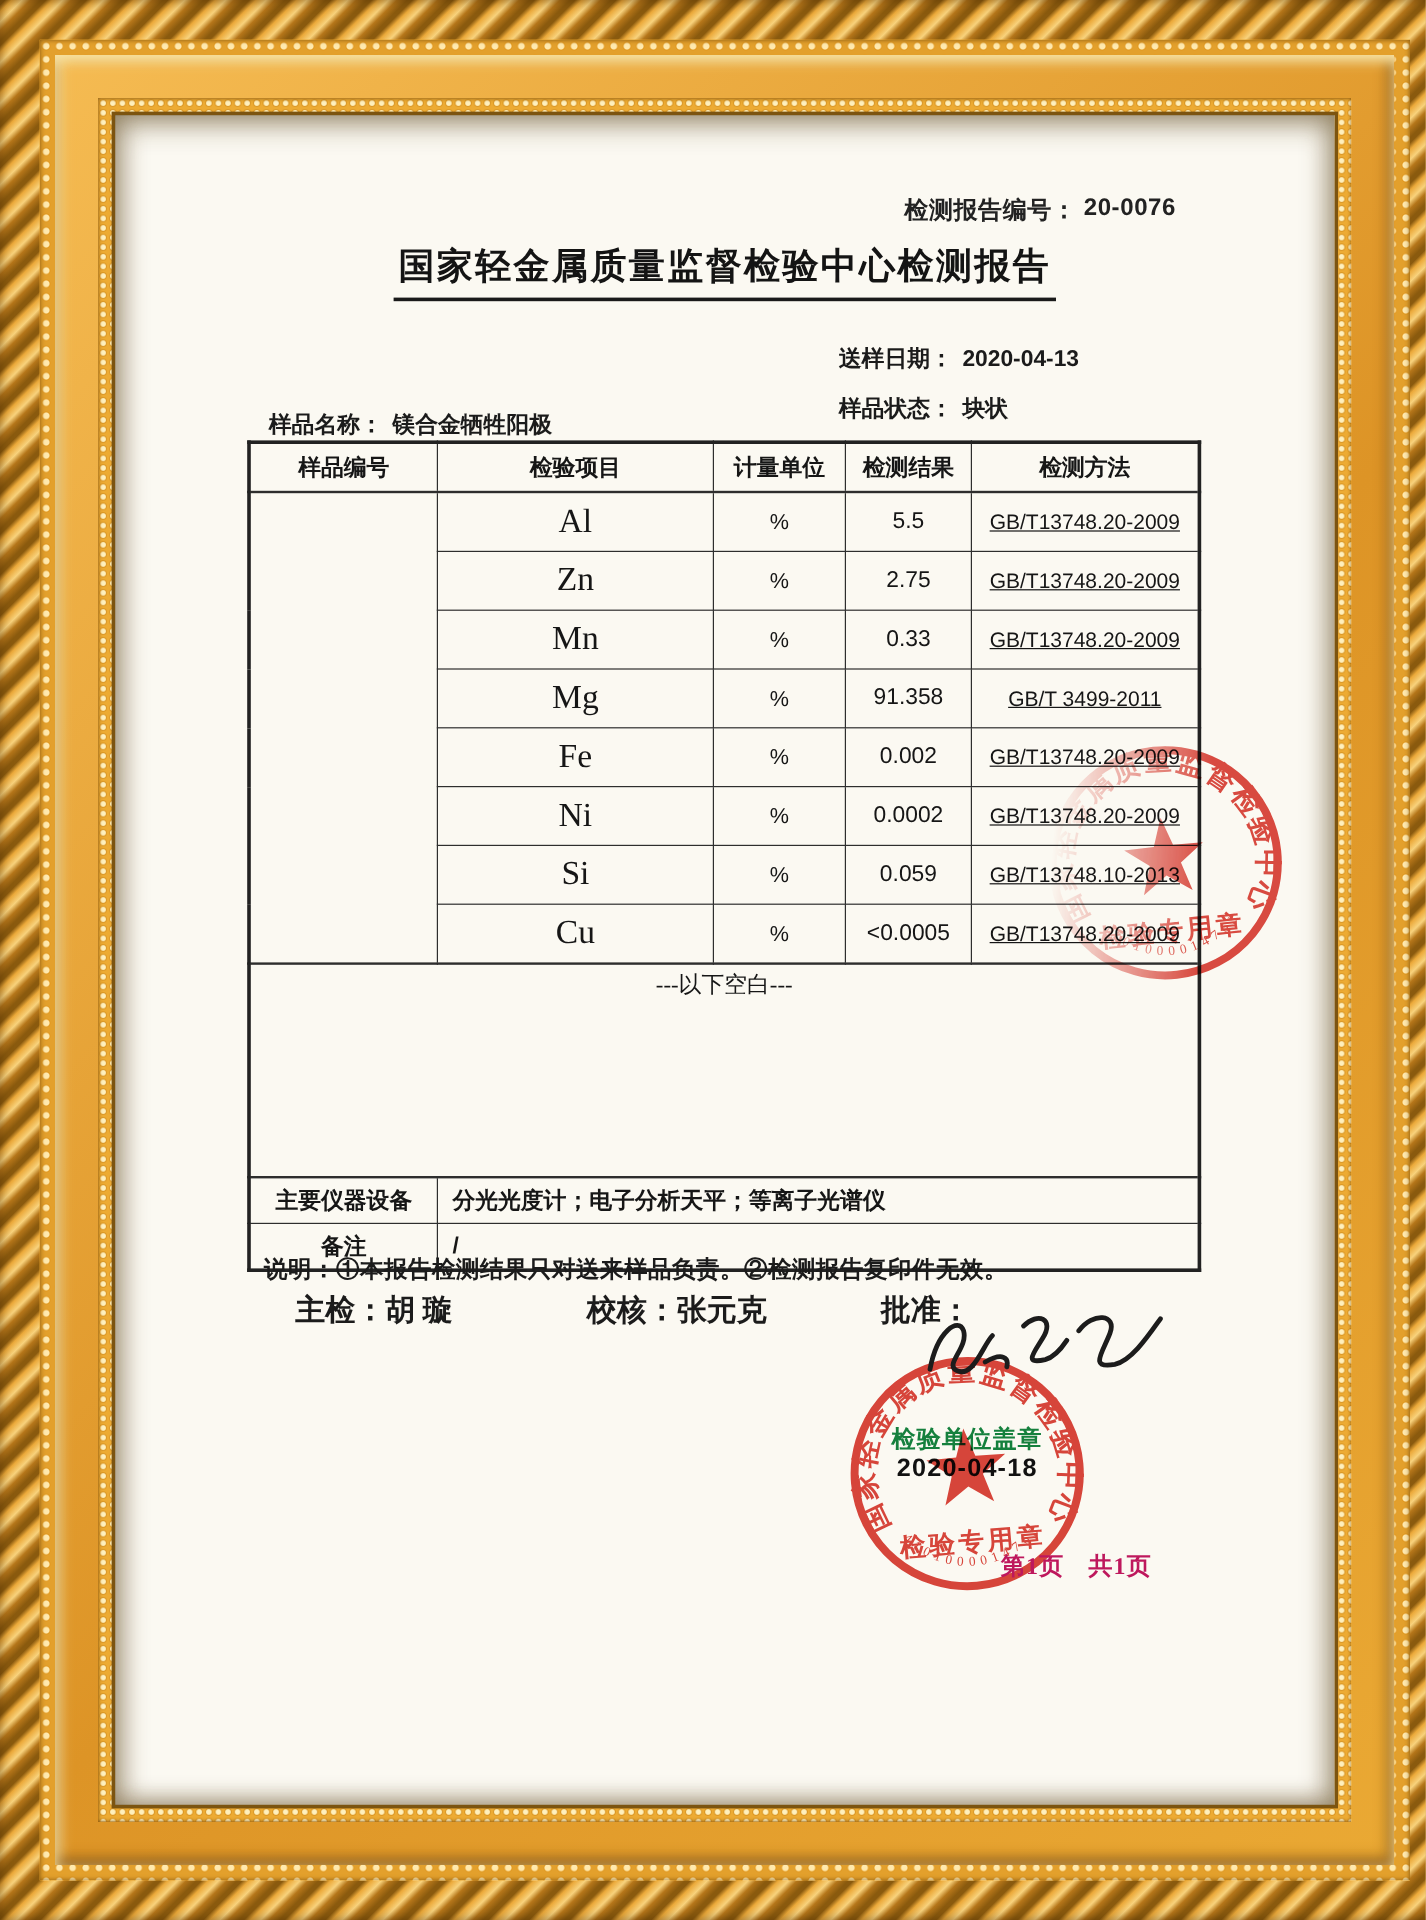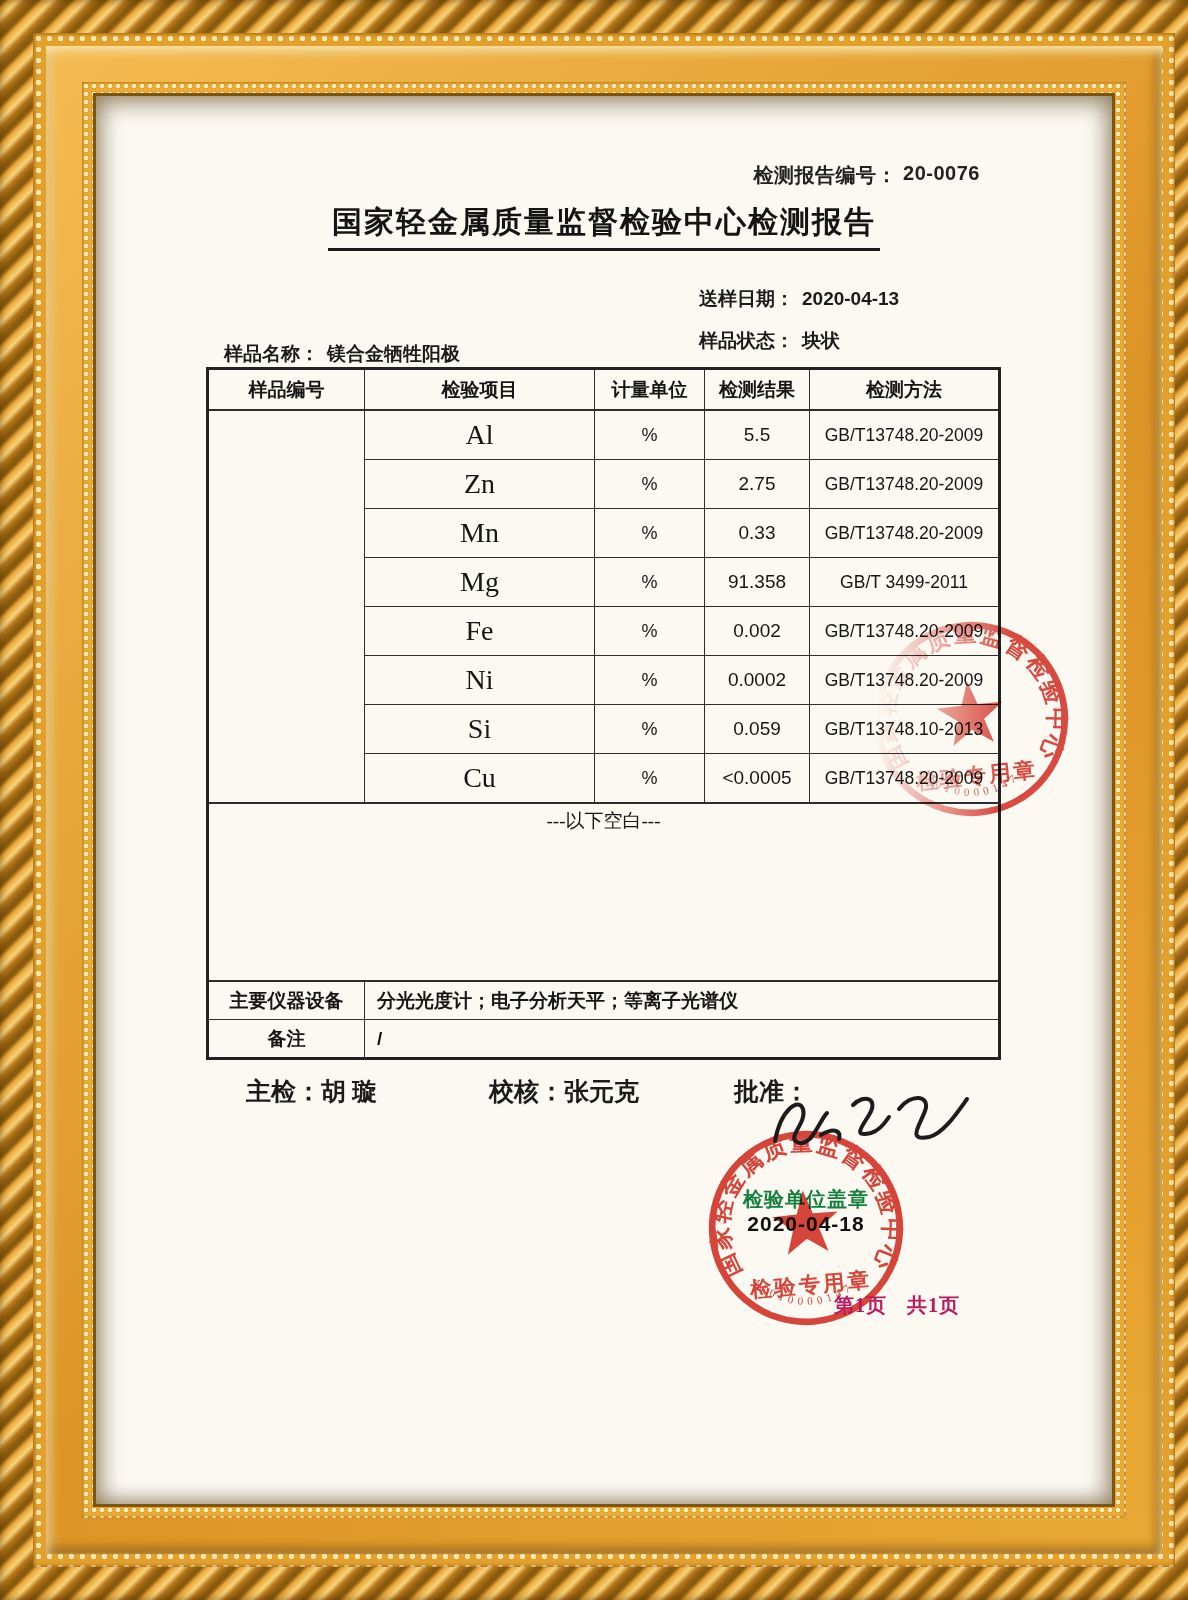--- a/index.html
+++ b/index.html
@@ -39,21 +39,21 @@
   
   .report-table{position:absolute;left:110px;top:271px;width:792px;border-collapse:collapse;
     table-layout:fixed;color:#161616;}
   .report-table td{border:1.6px solid #2e2e2e;text-align:center;padding:0;overflow:hidden;}
   .report-table{border:3px solid #222;}
   tr.hdr td{height:39px;font-size:19px;font-weight:600;border-bottom-width:2.2px;}
   tr.el td{height:48px;}
   .item-c{font-family:Liberation Serif, serif;font-size:28px;}
   .unit-c{font-family:"Liberation Sans",sans-serif;font-size:18px;}
   .res-c{font-family:"Liberation Sans",sans-serif;font-size:19px;}
-  .met-c{font-family:"Liberation Sans",sans-serif;font-size:17.5px;}
+  .met-c{font-family:"Liberation Sans",sans-serif;font-size:17.5px;text-decoration:underline;}
   tr.blank td{height:172px;vertical-align:top;font-size:19px;padding-top:4px;
     border-top-width:2.4px;border-bottom-width:2.4px;}
   tr.equip td,tr.remark td{height:37px;font-size:19px;}
   td.lblcell{font-weight:600;}
   td.leftcell{text-align:left;padding-left:12px;font-weight:600;}
   .notes{position:absolute;left:124px;top:948px;font-size:19.5px;font-weight:600;letter-spacing:.5px;}
   .signoff{position:absolute;top:979px;font-size:25px;font-weight:600;white-space:nowrap;}
   #sign-inspector{left:150px;} #sign-reviewer{left:393px;} #sign-approver{left:638px;}
   .sig-svg{position:absolute;left:665px;top:983px;width:215px;height:88px;z-index:6;}
   
@@ -172,20 +172,21 @@
             <td class="lblcell">主要仪器设备</td>
             <td class="leftcell" colspan="4">分光光度计；电子分析天平；等离子光谱仪</td>
           </tr>
           <tr class="remark">
             <td class="lblcell">备注</td>
             <td class="leftcell sans" colspan="4">/</td>
           </tr>
         </tbody>
                 </table>
 
+        <div class="notes">说明：①本报告检测结果只对送来样品负责。②检测报告复印件无效。</div>
 
         <div class="signoff" id="sign-inspector">
           <span>主检：</span><span>胡 璇</span>
         </div>
         <div class="signoff" id="sign-reviewer">
           <span>校核：</span><span>张元克</span>
         </div>
         <div class="signoff" id="sign-approver">
           <span>批准：</span>
         </div>

